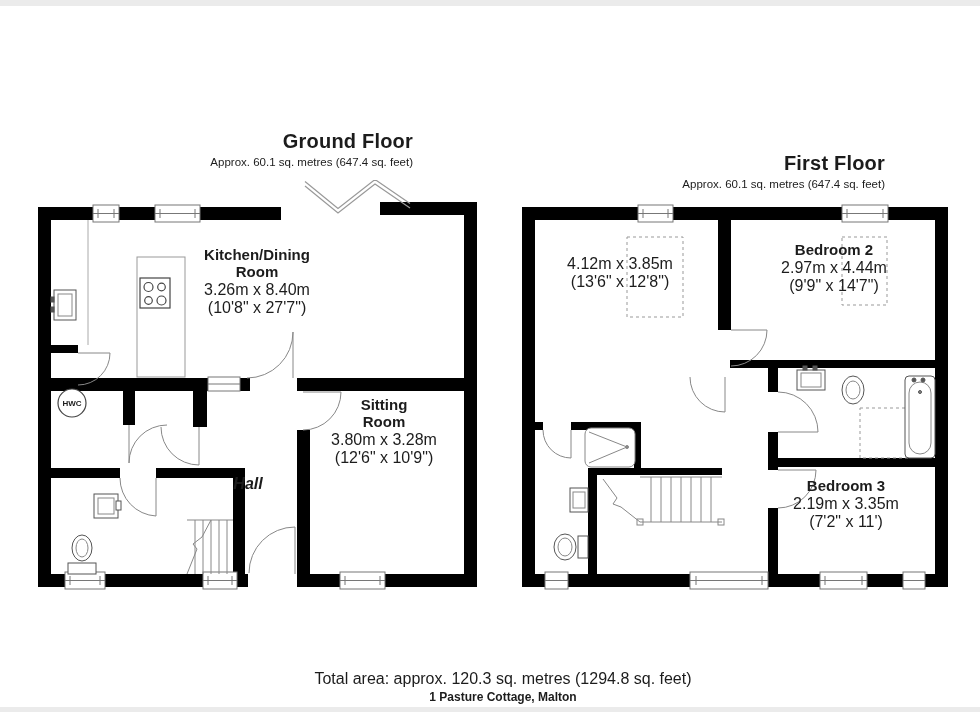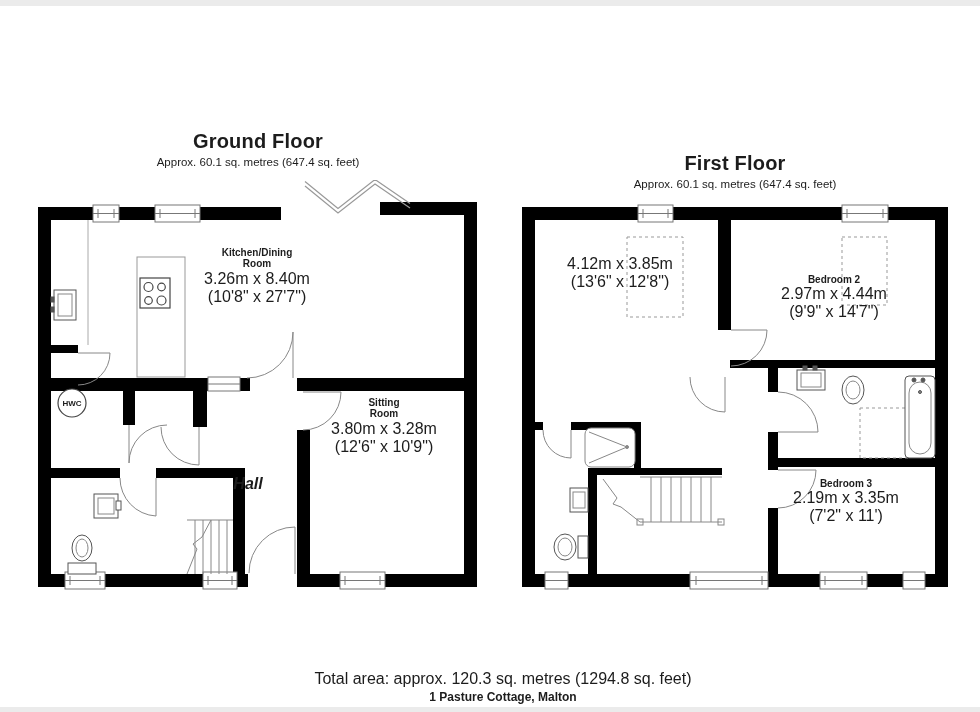--- a/index.html
+++ b/index.html
@@ -1,23 +1,23 @@
 <!DOCTYPE html>
 <html><head>
 <meta charset="utf-8">
 <style>
   html,body{margin:0;padding:0;background:#ffffff;}
   body{width:980px;height:712px;position:relative;overflow:hidden;
        font-family:"Liberation Sans","DejaVu Sans",sans-serif;color:#1c1c1c;}
   .edge-bar{position:absolute;left:0;width:980px;background:#ebebeb;}
-  .floor-title{position:absolute;text-align:center;}
+  .floor-title{position:absolute;text-align:right;}
   .floor-title .t{font-size:20px;font-weight:bold;letter-spacing:.2px;}
   .floor-title .s{font-size:11.5px;margin-top:3px;}
   .room-label{position:absolute;text-align:center;line-height:1.13;}
-  .room-label .rname{font-weight:bold;font-size:10px;}
+  .room-label .rname{font-weight:bold;font-size:15px;}
   .room-label .rdim{font-size:16px;}
   .hall-label{position:absolute;text-align:center;font-weight:bold;font-size:16px;font-style:italic;}
   .plan-svg{position:absolute;}
   .footer{position:absolute;left:15px;width:976px;text-align:center;}
   .footer .total{font-size:16px;}
   .footer .addr{font-size:12px;font-weight:bold;margin-top:2px;}
 </style>
 </head>
 <body>
 
@@ -323,21 +323,21 @@
   <div class="rname">Room</div>
   <div class="rdim">3.80m x 3.28m</div>
   <div class="rdim">(12'6" x 10'9")</div>
 </div>
 <div class="hall-label" style="left:203px;top:475px;width:90px;">Hall</div>
 
 <div class="room-label" style="left:530px;top:255px;width:180px;">
   <div class="rdim">4.12m x 3.85m</div>
   <div class="rdim">(13'6" x 12'8")</div>
 </div>
-<div class="room-label" style="left:744px;top:242px;width:180px;margin-top:32px;">
+<div class="room-label" style="left:744px;top:242px;width:180px;">
   <div class="rname">Bedroom 2</div>
   <div class="rdim">2.97m x 4.44m</div>
   <div class="rdim">(9'9" x 14'7")</div>
 </div>
 <div class="room-label" style="left:756px;top:478px;width:180px;">
   <div class="rname">Bedroom 3</div>
   <div class="rdim">2.19m x 3.35m</div>
   <div class="rdim">(7'2" x 11')</div>
 </div>
 

